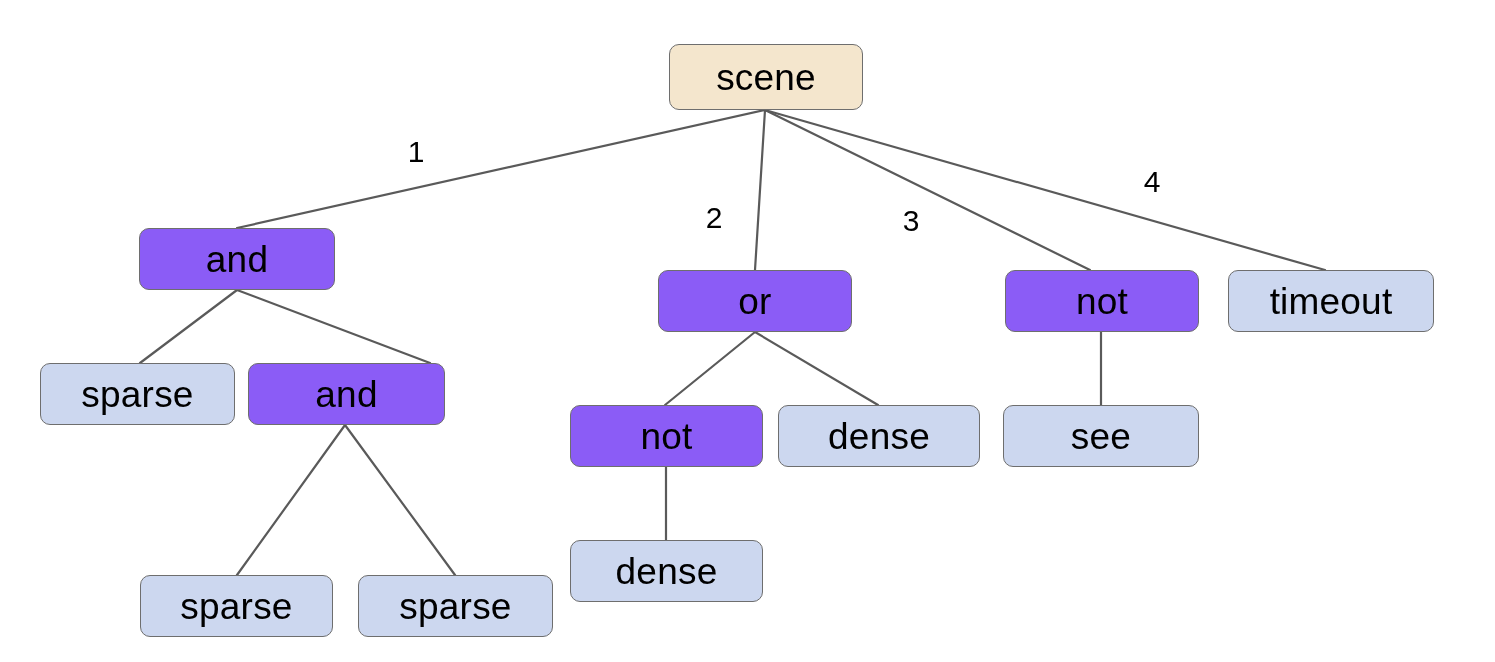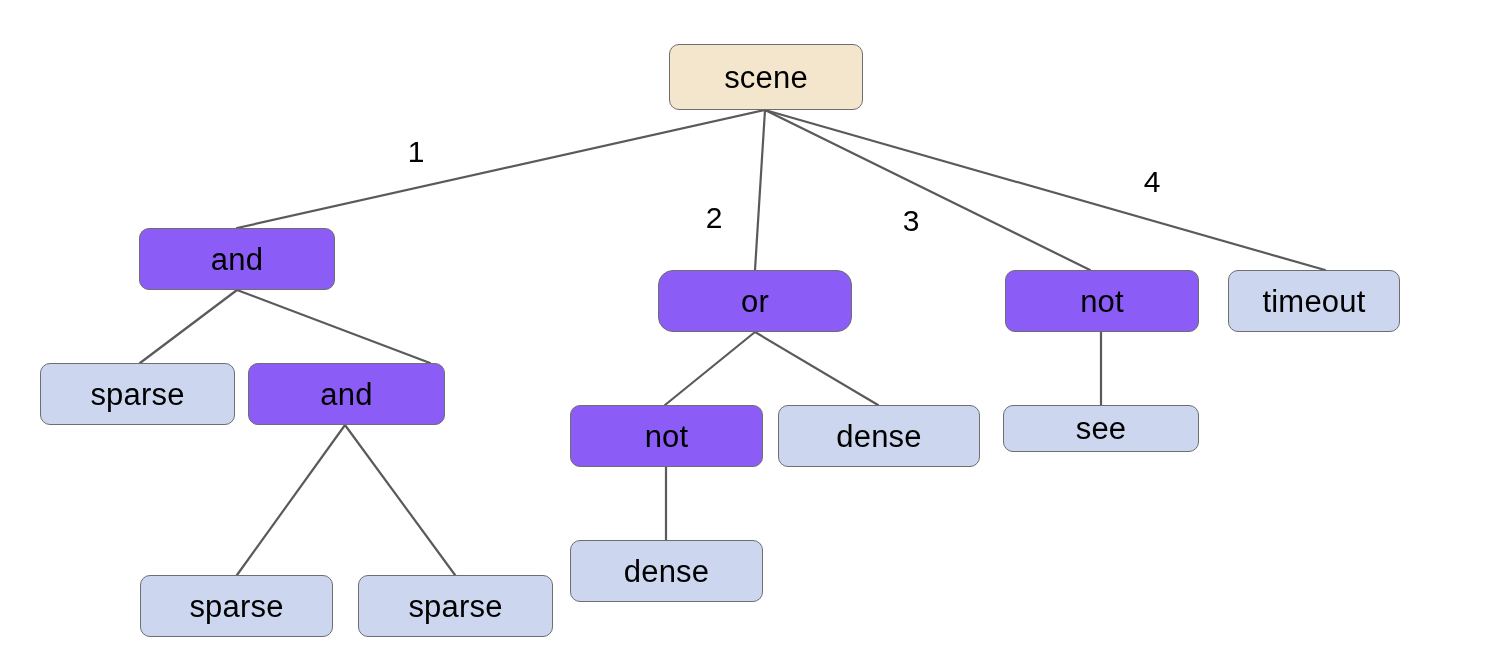--- a/index.html
+++ b/index.html
@@ -25,21 +25,21 @@
   .node {
     position: absolute;
     box-sizing: border-box;
     border: 1.6px solid #6e6e6e;
     border-radius: 10px;
     display: flex;
     align-items: center;
     justify-content: center;
     color: #000000;
     font-family: "Liberation Sans", sans-serif;
-    font-size: 31px;
+    font-size: 37px;
     line-height: 1;
     letter-spacing: 0.2px;
     white-space: nowrap;
     z-index: 2;
   }
   .node-root   { background: #f4e6cd; }
   .node-op     { background: #8b5cf6; }
   .node-leaf   { background: #ccd7ef; }
   .edge-label {
     position: absolute;
@@ -70,42 +70,42 @@
       <line x1="666" y1="467" x2="666" y2="540" stroke="#5a5a5a" stroke-width="2.2" stroke-linecap="round"></line>
       <line x1="1101" y1="332" x2="1101" y2="405" stroke="#5a5a5a" stroke-width="2.2" stroke-linecap="round"></line>
     </svg>
   <div id="node-layer">
       <div class="node node-root" style="left: 669px; top: 44px; width: 194px; height: 66px;">
         <span>scene</span>
       </div>
       <div class="node node-op" style="left: 139px; top: 228px; width: 196px; height: 62px;">
         <span>and</span>
       </div>
-      <div class="node node-op" style="left: 658px; top: 270px; width: 194px; height: 62px; border-radius: 15px;">
+      <div class="node node-op" style="left: 658px; top: 270px; width: 194px; height: 62px;">
         <span>or</span>
       </div>
       <div class="node node-op" style="left: 1005px; top: 270px; width: 194px; height: 62px;">
         <span>not</span>
       </div>
-      <div class="node node-leaf" style="left: 1228px; top: 270px; width: 172px; height: 62px;">
+      <div class="node node-leaf" style="left: 1228px; top: 270px; width: 206px; height: 62px;">
         <span>timeout</span>
       </div>
       <div class="node node-leaf" style="left: 40px; top: 363px; width: 195px; height: 62px;">
         <span>sparse</span>
       </div>
       <div class="node node-op" style="left: 248px; top: 363px; width: 197px; height: 62px;">
         <span>and</span>
       </div>
       <div class="node node-op" style="left: 570px; top: 405px; width: 193px; height: 62px;">
         <span>not</span>
       </div>
       <div class="node node-leaf" style="left: 778px; top: 405px; width: 202px; height: 62px;">
         <span>dense</span>
       </div>
-      <div class="node node-leaf" style="left: 1003px; top: 405px; width: 196px; height: 47px;">
+      <div class="node node-leaf" style="left: 1003px; top: 405px; width: 196px; height: 62px;">
         <span>see</span>
       </div>
       <div class="node node-leaf" style="left: 570px; top: 540px; width: 193px; height: 62px;">
         <span>dense</span>
       </div>
       <div class="node node-leaf" style="left: 140px; top: 575px; width: 193px; height: 62px;">
         <span>sparse</span>
       </div>
       <div class="node node-leaf" style="left: 358px; top: 575px; width: 195px; height: 62px;">
         <span>sparse</span>

